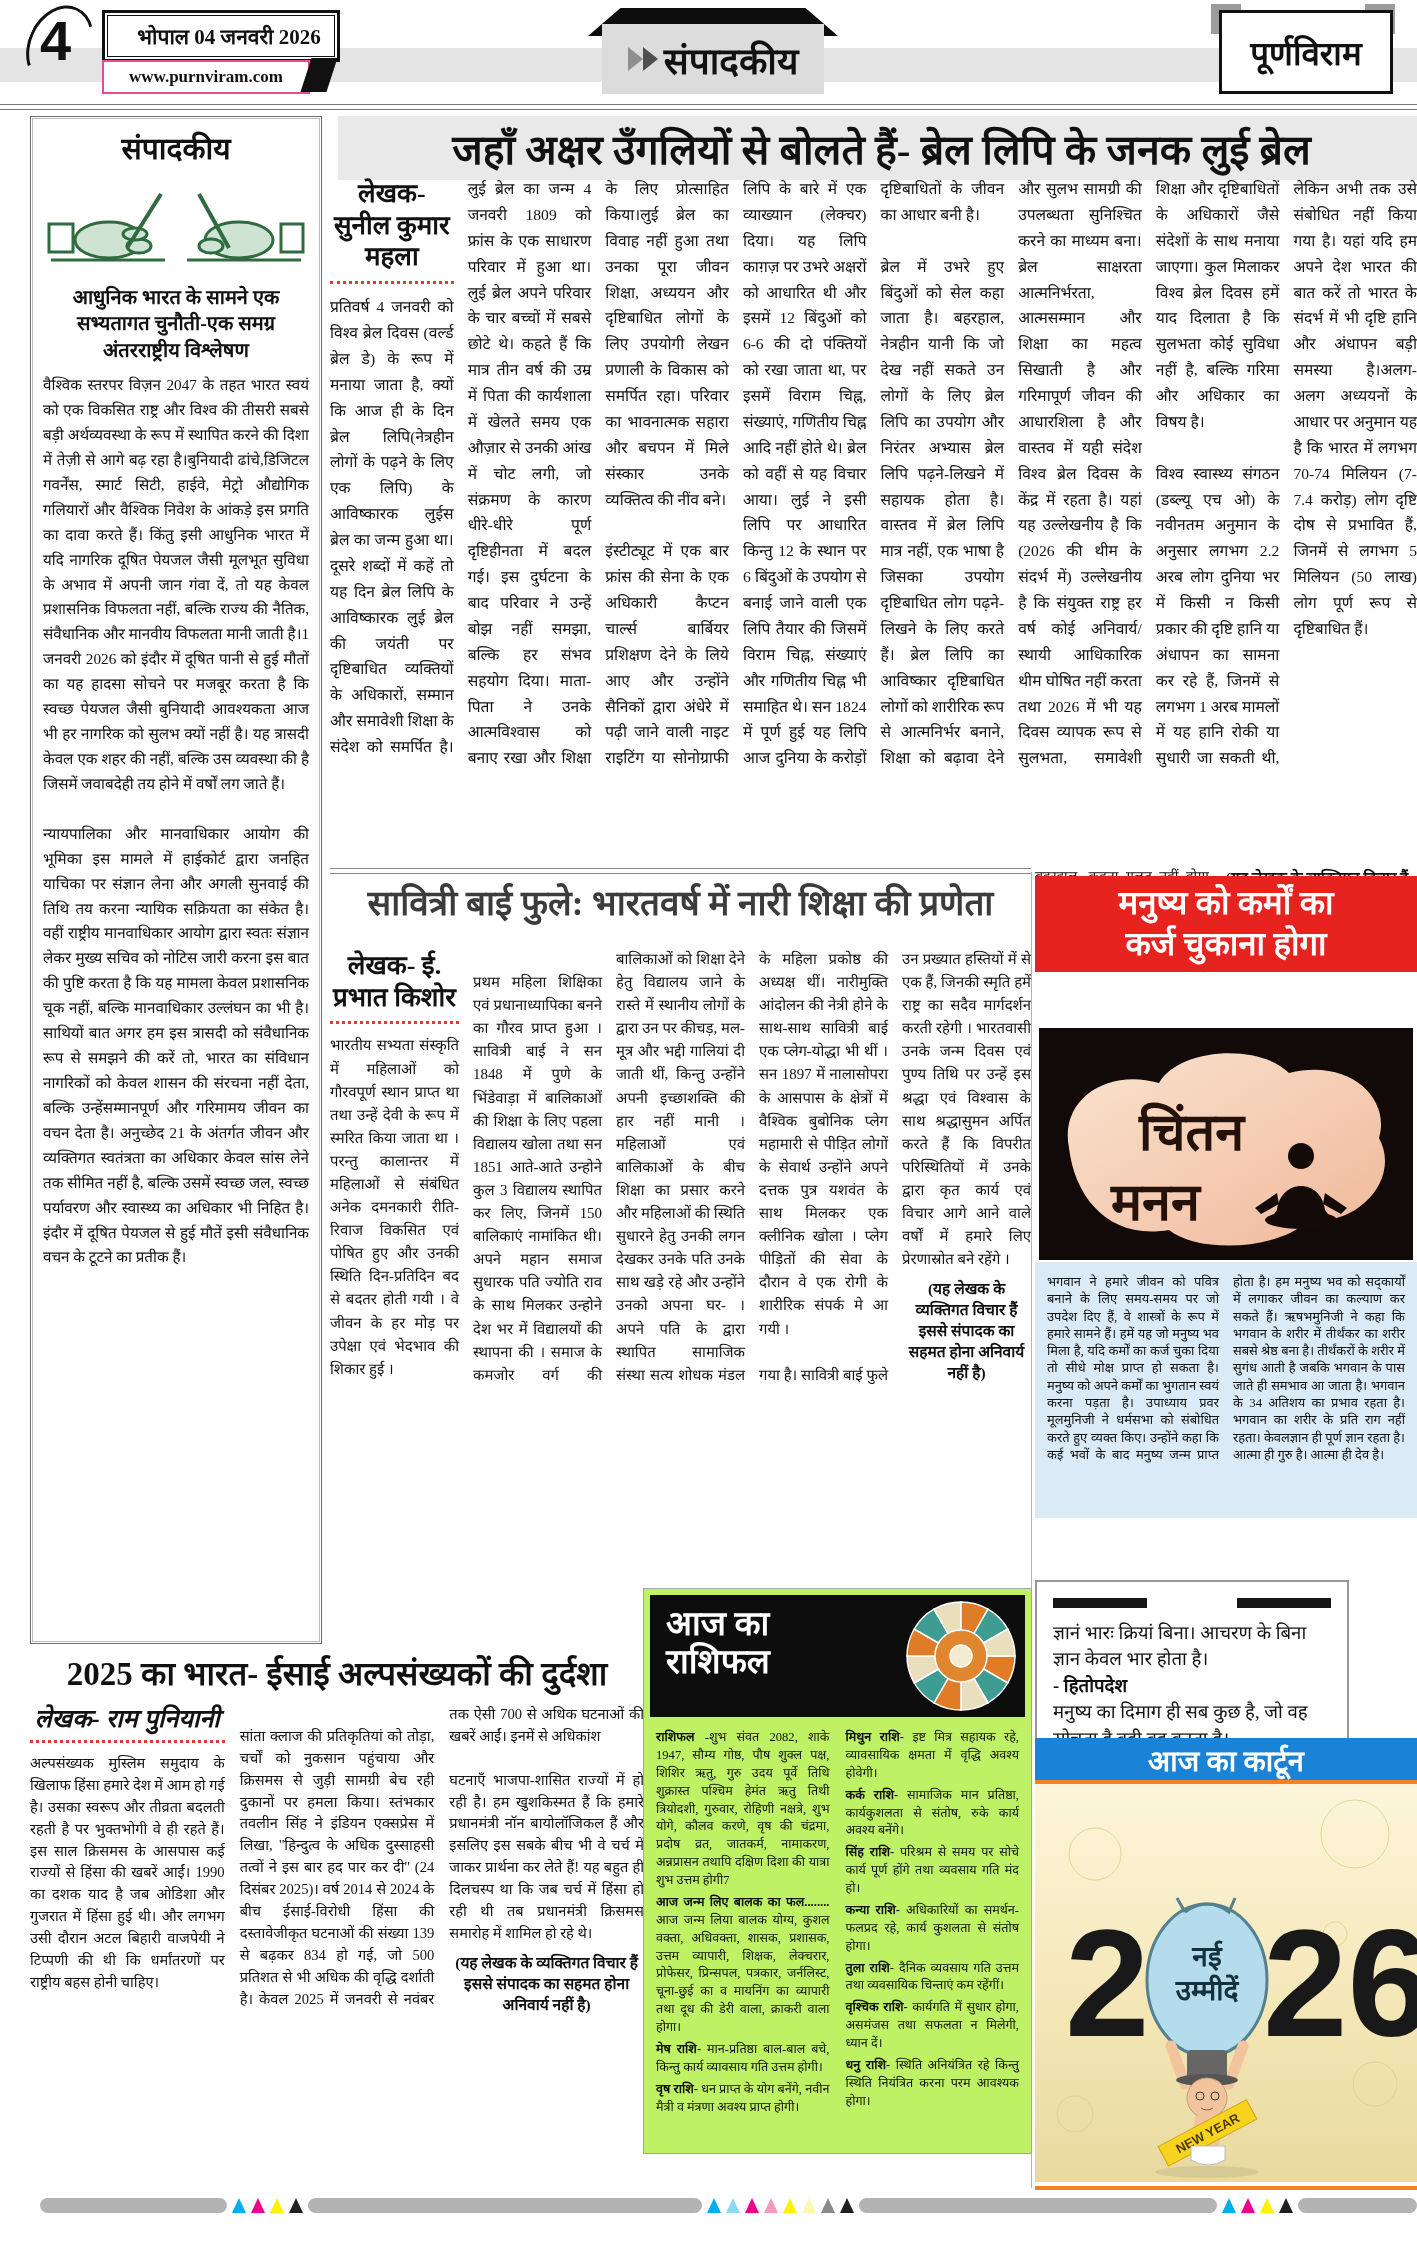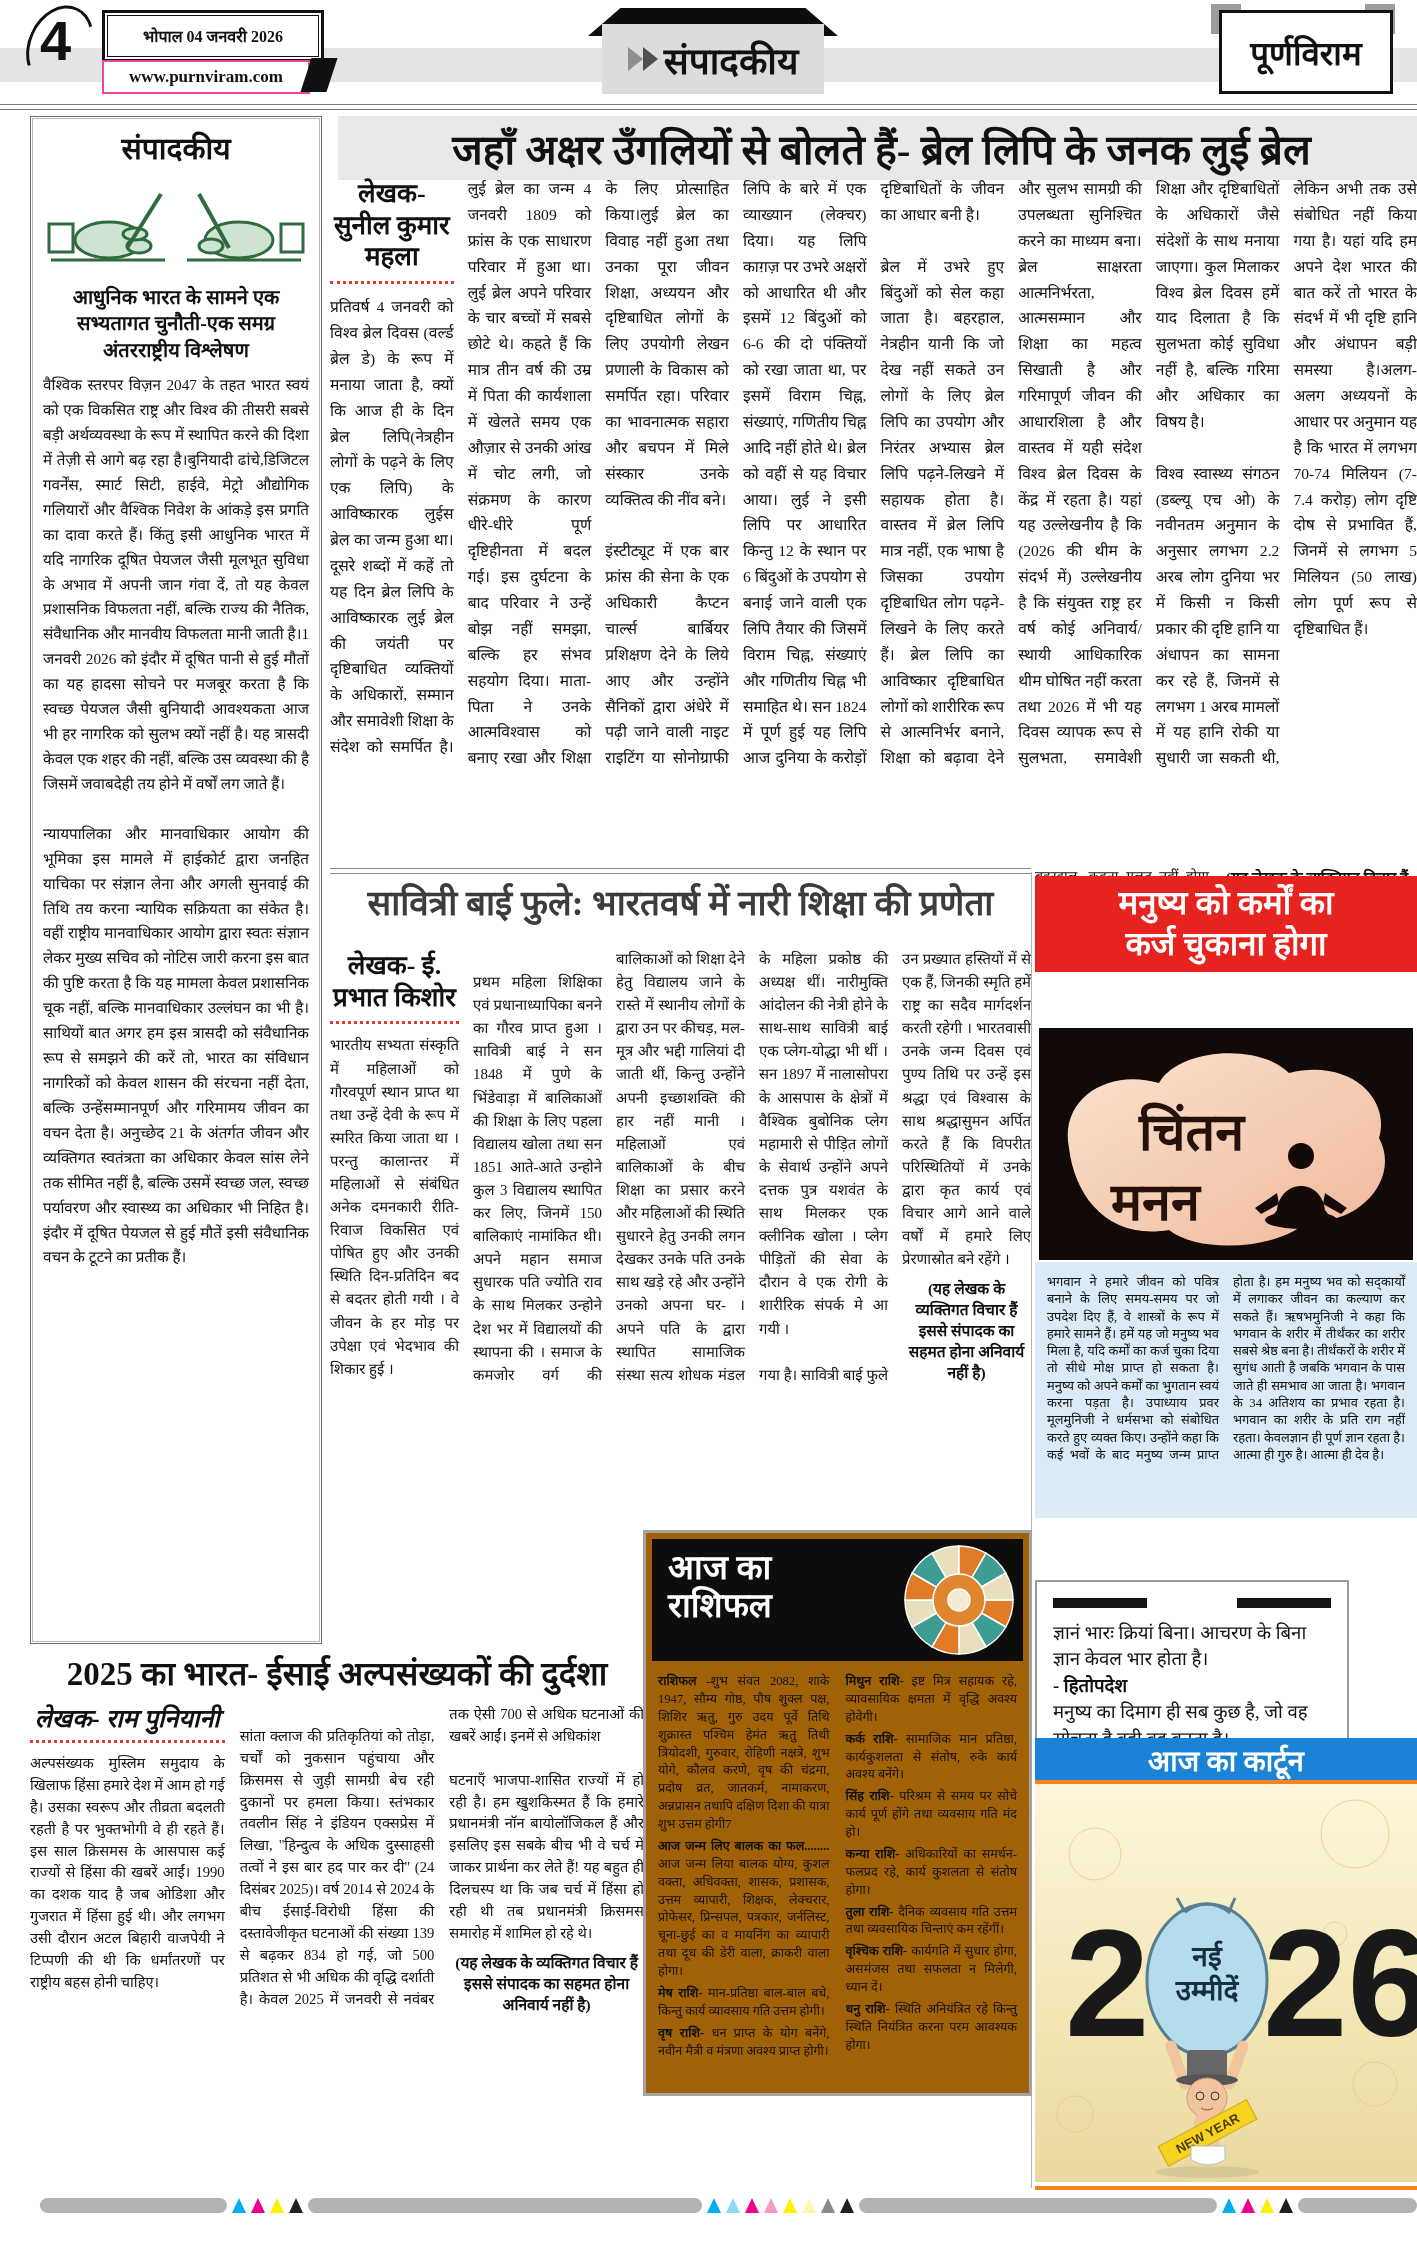--- a/index.html
+++ b/index.html
@@ -8,21 +8,21 @@
   .abs{position:absolute;}
   .jtext{text-align:justify;white-space:pre-line;}
   
   .hdr-band{left:0;top:48px;width:1417px;height:34px;background:#e4e4e4;}
   .pgnum{left:40px;top:8px;font-size:56px;font-weight:bold;font-family:"Liberation Sans",sans-serif;}
   .pgnum::before{content:"";position:absolute;left:-12px;top:-4px;width:58px;height:78px;
      border:3px solid #111;border-radius:50%;border-right-color:transparent;border-bottom-color:transparent;
      transform:rotate(24deg);}
   .datebox{left:102px;top:10px;width:216px;height:46px;background:#fff;border:3px solid #111;
      box-shadow:inset 0 0 0 2px #fff,inset 0 0 0 3px #111;display:flex;align-items:center;justify-content:center;
-     font-weight:bold;font-size:16px;}
+     font-weight:bold;font-size:21px;padding-left:16px;}
   .webbar{left:102px;top:60px;width:204px;height:30px;background:#fff;border:2px solid #ec4899;
      display:flex;align-items:center;justify-content:center;font-weight:bold;font-size:17px;
      font-family:"Liberation Serif",serif;}
   .webflag{left:306px;top:58px;width:26px;height:34px;background:#111;transform:skewX(-18deg);}
   .sec-wrap{left:588px;top:6px;width:250px;height:92px;}
   .sec-trap{position:absolute;left:0;top:2px;width:250px;height:28px;background:#0d0d0d;
      clip-path:polygon(0 100%,13% 0,87% 0,100% 100%);}
   .sec-tab{position:absolute;left:14px;top:18px;width:222px;height:70px;background:#dcdcdc;
      display:flex;align-items:center;justify-content:center;gap:6px;}
   .chev{width:0;height:0;border-top:12px solid transparent;border-bottom:12px solid transparent;}
@@ -78,22 +78,22 @@
   .cartoon{left:1035px;top:1738px;width:382px;height:448px;}
   .c-head{height:42px;background:#1b83d6;color:#fff;display:flex;align-items:center;justify-content:center;
      font-size:29px;font-weight:bold;}
   .c-orange{height:4px;background:#f5821f;}
   
   .x-headline{left:30px;top:1650px;width:614px;text-align:center;font-size:33px;font-weight:bold;}
   .x-body{left:30px;top:1704px;width:614px;height:484px;column-count:3;column-gap:15px;
      font-size:14.6px;line-height:1.5;overflow:hidden;}
   .x-byline{font-size:25px;font-weight:bold;text-align:center;line-height:1.2;margin:0 0 6px;font-style:italic;}
   
-  .rashifal{left:643px;top:1530px;width:389px;height:566px;border:3px solid #a3a3a3;box-sizing:border-box;
-     background:#a16207;overflow:hidden;}
+  .rashifal{left:643px;top:1588px;width:389px;height:566px;border:1px solid #a3a3a3;box-sizing:border-box;
+     background:#bef264;overflow:hidden;}
   .r-panel{position:relative;margin:6px;height:122px;background:#0d0d0d;overflow:hidden;}
   .r-title{position:absolute;left:16px;top:10px;color:#fff;font-weight:bold;font-size:34px;line-height:1.12;}
   .r-wheel{position:absolute;right:4px;top:2px;}
   .r-body{padding:6px 12px;column-count:2;column-gap:16px;font-size:12.6px;line-height:1.42;
      text-align:justify;height:414px;box-sizing:border-box;overflow:hidden;}
   .r-body p{margin:0 0 4px;}
   
   .footer{left:0;top:2196px;width:1417px;height:18px;display:flex;align-items:center;gap:5px;}
   .fbar{height:15px;background:#b3b3b3;border-radius:8px;}
   .tri{width:0;height:0;border-left:7px solid transparent;border-right:7px solid transparent;}

